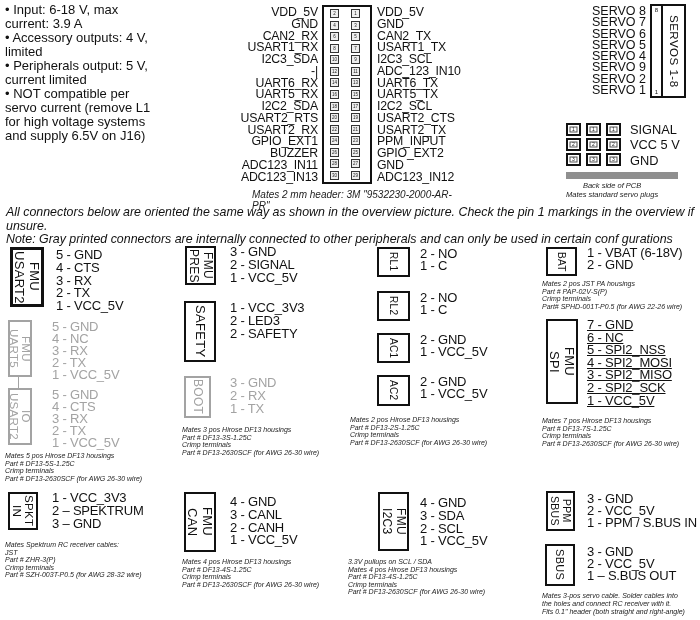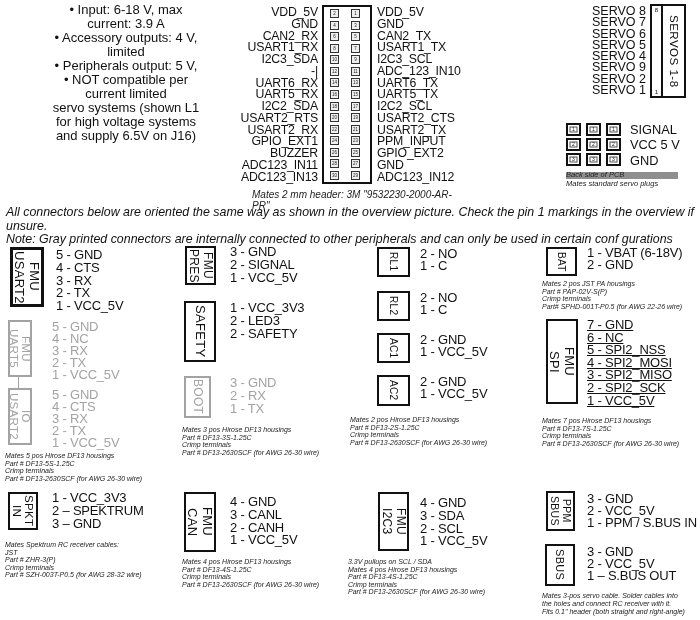--- a/index.html
+++ b/index.html
@@ -1,19 +1,19 @@
 <!DOCTYPE html>
 <html><head>
 <meta charset="utf-8">
 <style>
   html,body{margin:0;padding:0;background:#fff;}
   #canvas{position:relative;width:700px;height:620px;background:#fff;overflow:hidden;
           font-family:"Liberation Sans","DejaVu Sans",sans-serif;color:#111;}
   
-  .power-notes{position:absolute;left:5px;top:3px;width:242px;font-size:13px;line-height:14px;text-align:center;}
+  .power-notes{position:absolute;left:5px;top:3px;width:242px;font-size:13px;line-height:14px;}
   
   .labels .hl{white-space:nowrap;}
   .hdr-left{position:absolute;left:232px;top:7px;width:86px;text-align:right;font-size:12.3px;line-height:11.75px;letter-spacing:-0.2px;}
   .hdr-right{position:absolute;left:377px;top:7px;width:140px;text-align:left;font-size:12.3px;line-height:11.75px;letter-spacing:-0.2px;}
   .hdr-graphic{position:absolute;left:322px;top:5px;width:50px;height:179px;border:2px solid #111;box-sizing:border-box;}
   .hcol{position:absolute;top:2px;bottom:2px;width:10px;display:flex;flex-direction:column;justify-content:space-between;}
   .hcol-l{left:6px;}.hcol-r{left:27px;}
   .psq{width:9px;height:9px;border:1px solid #333;background:#efefef;box-sizing:border-box;
        font-size:4.5px;line-height:7px;text-align:center;color:#222;overflow:hidden;}
   .hdr-caption{position:absolute;left:252px;top:189px;width:200px;font-size:10px;font-style:italic;color:#222;}
@@ -26,21 +26,21 @@
   .servo-title{position:absolute;left:11px;top:0;right:0;bottom:0;writing-mode:vertical-rl;
                display:flex;justify-content:center;align-items:center;font-size:11.5px;letter-spacing:0.5px;}
   
   .plug-grid{position:absolute;left:566px;top:123px;display:flex;gap:5px;}
   .plug-col{display:flex;flex-direction:column;gap:2px;}
   .plug-cell{width:15px;height:13px;border:2px solid #111;box-sizing:border-box;background:#fff;
              box-shadow:inset 0 0 0 1.5px #fff, inset 0 0 0 2.5px #555;
              font-size:5px;line-height:9px;text-align:center;color:#222;}
   .plug-labels{position:absolute;left:630px;top:122px;font-size:12.8px;line-height:15.3px;}
   .pcb-bar{position:absolute;left:566px;top:172px;width:112px;height:7px;background:#8f8f8f;}
-  .plug-notes{position:absolute;left:566px;top:171px;font-size:7.5px;line-height:8.5px;font-style:italic;color:#222;}
+  .plug-notes{position:absolute;left:566px;top:182px;font-size:7.5px;line-height:8.5px;font-style:italic;color:#222;text-align:center;}
   
   .orient-note{position:absolute;left:6px;top:206px;width:694px;font-size:12.4px;line-height:13.6px;font-style:italic;}
   
   .cbox{position:absolute;border:2px solid #111;box-sizing:border-box;background:#fff;}
   .cbox.thick{border-width:3px;}
   .cbox.gray{border-color:#a3a3a3;color:#a3a3a3;}
   .vtitle{width:100%;height:100%;writing-mode:vertical-rl;display:flex;flex-direction:column;
           justify-content:center;align-items:center;}
   .vline{text-align:center;white-space:nowrap;letter-spacing:0.3px;}
   .pins{position:absolute;font-size:13px;line-height:12.8px;white-space:nowrap;letter-spacing:-0.2px;}
@@ -55,23 +55,23 @@
 <body>
 
 <div id="canvas">
 
   <div class="power-notes">
       <div class="pn-line">• Input: 6-18 V, max</div>
       <div class="pn-line">current: 3.9 A</div>
       <div class="pn-line">• Accessory outputs: 4 V,</div>
       <div class="pn-line">limited</div>
       <div class="pn-line">• Peripherals output: 5 V,</div>
+      <div class="pn-line">current limited</div>
       <div class="pn-line">• NOT compatible per</div>
-      <div class="pn-line">current limited</div>
-      <div class="pn-line">servo systems (shown L1</div>
+      <div class="pn-line">servo current (remove L1</div>
       <div class="pn-line">for high voltage systems</div>
       <div class="pn-line">and supply 6.5V on J16)</div>
     </div>
 
   <div class="labels hdr-left">
       <div class="hl">VDD_5V</div>
       <div class="hl">GND</div>
       <div class="hl">CAN2_RX</div>
       <div class="hl">USART1_RX</div>
       <div class="hl">I2C3_SDA</div>

